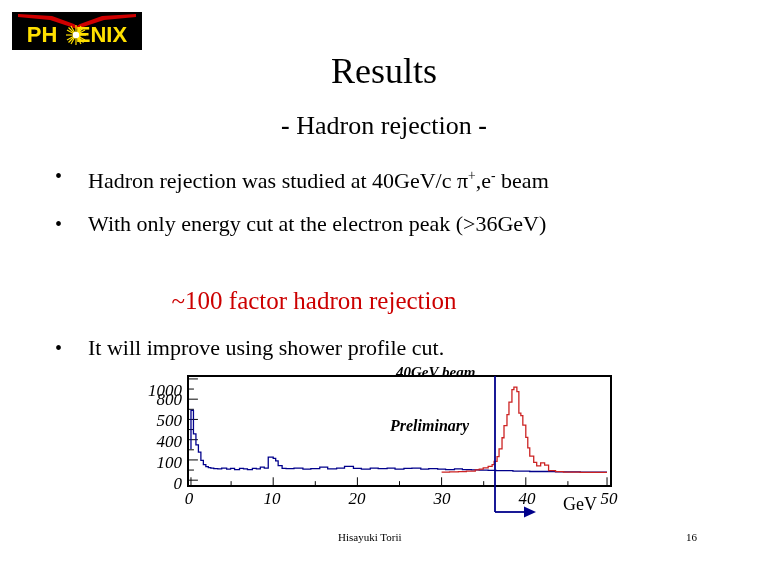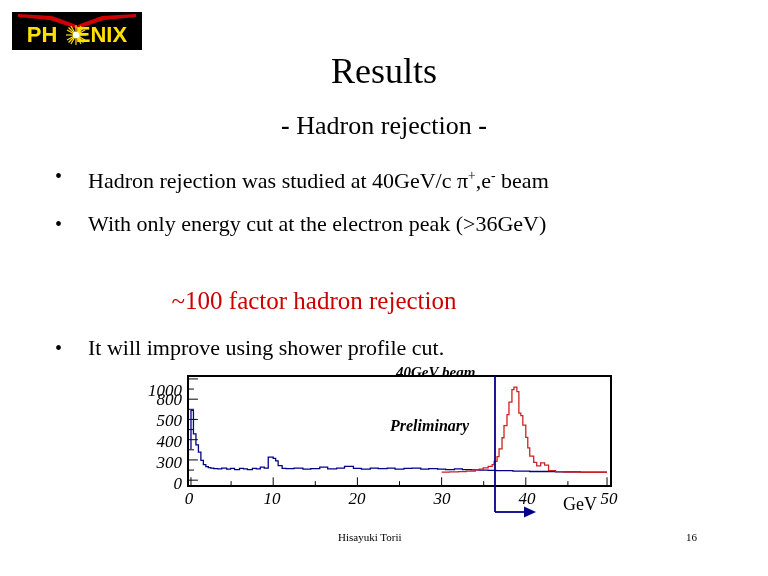--- a/index.html
+++ b/index.html
@@ -250,21 +250,21 @@
   <span class="bullet-mark">•</span>
   <span class="bullet-text">It will improve using shower profile cut.</span>
 </div>
 
 <div id="chart-figure">
 
   <div class="ylabel" style="top:20px;">1000</div>
   <div class="ylabel" style="top:29px;">800</div>
   <div class="ylabel" style="top:50px;">500</div>
   <div class="ylabel" style="top:71px;font-style:italic;">400</div>
-  <div class="ylabel" style="top:92px;">300</div>
+  <div class="ylabel" style="top:92px;">100</div>
   <div class="ylabel" style="top:113px;">0</div>
 
   <div id="plot-frame">
     <svg id="plot-svg" viewBox="0 0 425 112" preserveAspectRatio="none">
 
       <g stroke="#000000" stroke-width="1">
         <line x1="0" y1="2" x2="9" y2="2"></line>
         <line x1="0" y1="23" x2="9" y2="23"></line>
         <line x1="0" y1="44" x2="9" y2="44"></line>
         <line x1="0" y1="65" x2="9" y2="65"></line>

